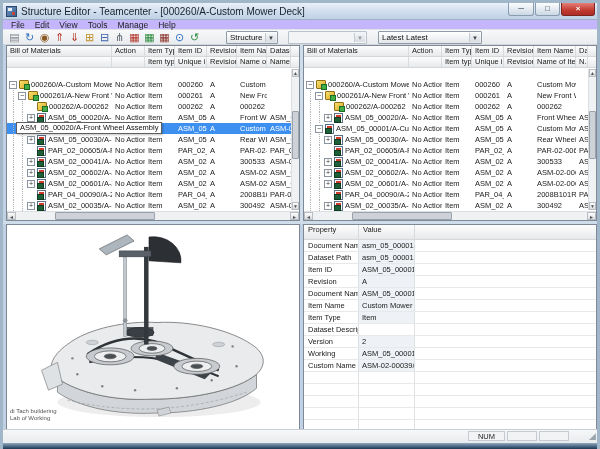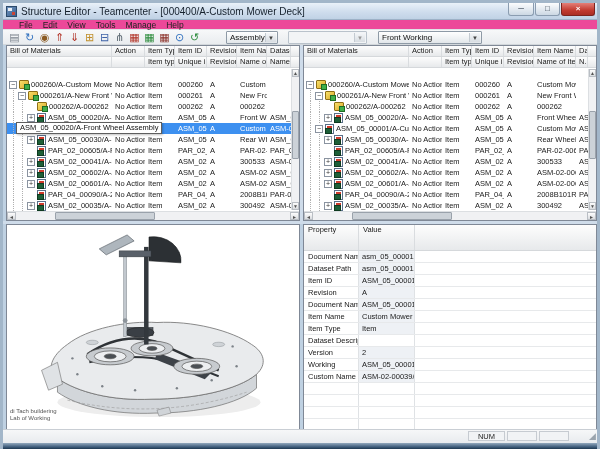--- a/index.html
+++ b/index.html
@@ -24,21 +24,21 @@
   .win-buttons { position:absolute; right:2px; top:0; display:flex; }
   .win-btn { height:13px; border:1px solid #8a9cb0; border-top:none;
     border-radius:0 0 3px 3px; font-size:8px; line-height:12px; text-align:center;
     color:#2c3a48; background:linear-gradient(#fcfdfe,#ccd8e4); margin-left:1px; }
   .win-btn.min { width:26px; } .win-btn.max { width:25px; }
   .win-btn.close { width:34px; background:linear-gradient(#e48079,#c23a30 60%,#aa2d24);
     border-color:#7c231e; color:#fff; font-weight:bold; }
 
   
   .menubar { position:absolute; left:0; top:17px; right:0; height:10px;
-    background:#ec4899; border-bottom:1px solid #dfe3e7; display:flex; align-items:center; padding-left:11px; }
+    background:#c4b5fd; border-bottom:1px solid #dfe3e7; display:flex; align-items:center; padding-left:3px; }
   .menu-item { padding:0 5px; font-size:8.5px; line-height:10px; color:#222; }
 
   
   .toolbar { position:absolute; left:0; top:27px; right:0; height:15px;
     background:linear-gradient(#f7f8f9,#e9ecef); border-bottom:1px solid #d2d7db; }
   .tb-icons { position:absolute; left:4px; top:0; height:15px; display:flex; align-items:center; }
   .tbi { width:15px; height:14px; text-align:center; font-size:11px; line-height:13px; }
   .combo { position:absolute; top:1px; height:13px; background:linear-gradient(#ffffff,#eef1f3 60%,#e2e6ea);
     border:1px solid #8e9aa6; border-radius:1px; font-size:8px; line-height:11px;
     padding-left:3px; color:#111; }
@@ -102,21 +102,21 @@
     padding:0 3px; white-space:nowrap; color:#111; box-shadow:1px 1px 2px rgba(0,0,0,.25); }
 
   
   .viewer { position:absolute; left:3px; top:221px; width:294px; height:208px;
     background:#fff; border:1px solid #7f8896; overflow:hidden; }
   .viewer-caption { position:absolute; left:3px; bottom:9px; font-size:6px; line-height:7px; color:#555; }
 
   
   .props { position:absolute; left:300px; top:221px; width:294px; height:208px;
     background:#fff; border:1px solid #7f8896; overflow:hidden; }
-  .props-hdr { display:flex; height:26px; background:linear-gradient(#fdfdfd,#e7e9eb);
+  .props-hdr { display:flex; height:15px; background:linear-gradient(#fdfdfd,#e7e9eb);
     border-bottom:1px solid #d5d8db; }
   .props-hdr-cell { flex:0 0 auto; padding-left:4px; font-size:7.5px; line-height:10px;
     border-right:1px solid #d9dcdf; }
   .prop-row { display:flex; height:12px; border-bottom:1px solid #e7e9eb; }
   .prop-name { flex:0 0 55px; padding-left:4px; font-size:7.5px; line-height:11px;
     border-right:1px solid #dfe2e5; overflow:hidden; white-space:nowrap; }
   .prop-value { flex:0 0 56px; padding-left:3px; font-size:7.5px; line-height:11px;
     border-right:1px solid #dfe2e5; overflow:hidden; white-space:nowrap; }
   .prop-value.filled { background:#eef1f5; }
 
@@ -130,21 +130,21 @@
   .sb-grip { position:absolute; right:1px; bottom:1px; width:11px; height:11px;
     color:#9aa4ad; font-size:9px; line-height:11px; text-align:right; }
 </style>
 </head>
 <body>
 
 <div class="window">
 
   <div class="titlebar">
     <span class="app-icon"></span>
-    <span class="title-text">Structure Editor - Teamcenter - [000400/A-Custom Mower Deck]</span>
+    <span class="title-text">Structure Editor - Teamcenter - [000260/A-Custom Mower Deck]</span>
     <div class="win-buttons">
       <div class="win-btn min">─</div>
       <div class="win-btn max">□</div>
       <div class="win-btn close">×</div>
     </div>
   </div>
 
   <div class="menubar" id="menubar">
       <span class="menu-item">File</span>
       <span class="menu-item">Edit</span>
@@ -164,29 +164,29 @@
         <span class="tbi" style="color: rgb(192, 143, 43);">⊞</span>
         <span class="tbi" style="color: rgb(63, 99, 168);">⊟</span>
         <span class="tbi" style="color: rgb(94, 106, 116);">⋔</span>
         <span class="tbi" style="color: rgb(178, 51, 39);">▦</span>
         <span class="tbi" style="color: rgb(44, 140, 60);">▦</span>
         <span class="tbi" style="color: rgb(138, 47, 39);">▦</span>
         <span class="tbi" style="color: rgb(47, 111, 190);">⊙</span>
         <span class="tbi" style="color: rgb(44, 140, 60);">↺</span>
       </div>
     <div class="combo" id="combo0" style="left:223px;width:52px;">
-      <span>Assembly</span>
+      <span>Structure</span>
       <span class="arrow">▼</span>
     </div>
     <div class="combo disabled" style="left:285px;width:79px;">
       <span></span>
       <span class="arrow">▼</span>
     </div>
     <div class="combo" style="left:375px;width:104px;">
-      <span>Front Working</span>
+      <span>Latest Latest</span>
       <span class="arrow">▼</span>
     </div>
   </div>
 
   <div class="bom-panel bom-left" id="bomLeft">
       <div class="bom-hdr-row">
         <div class="bom-hdr-cell" style="flex-basis: 105px;">Bill of Materials</div>
         <div class="bom-hdr-cell" style="flex-basis: 33px;">Action</div>
         <div class="bom-hdr-cell" style="flex-basis: 30px;">Item Type</div>
         <div class="bom-hdr-cell" style="flex-basis: 32px;">Item ID</div>

